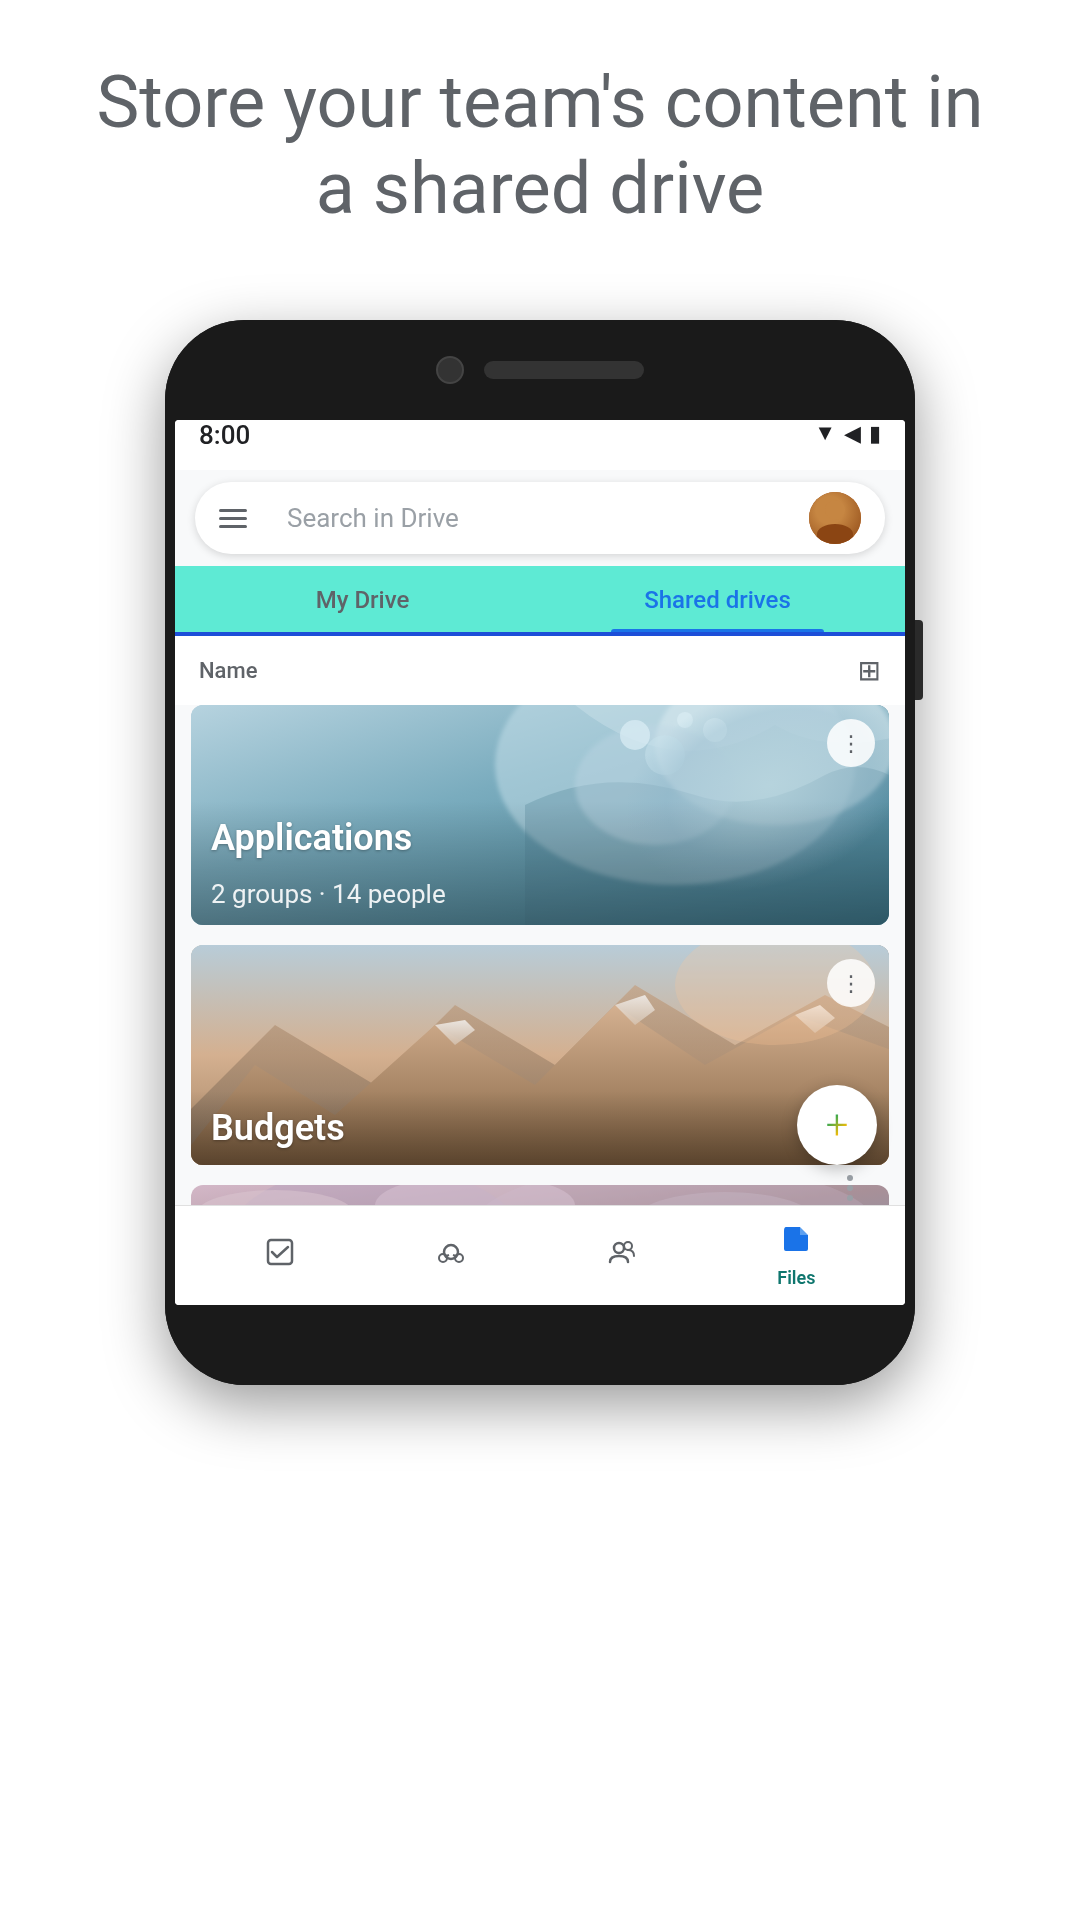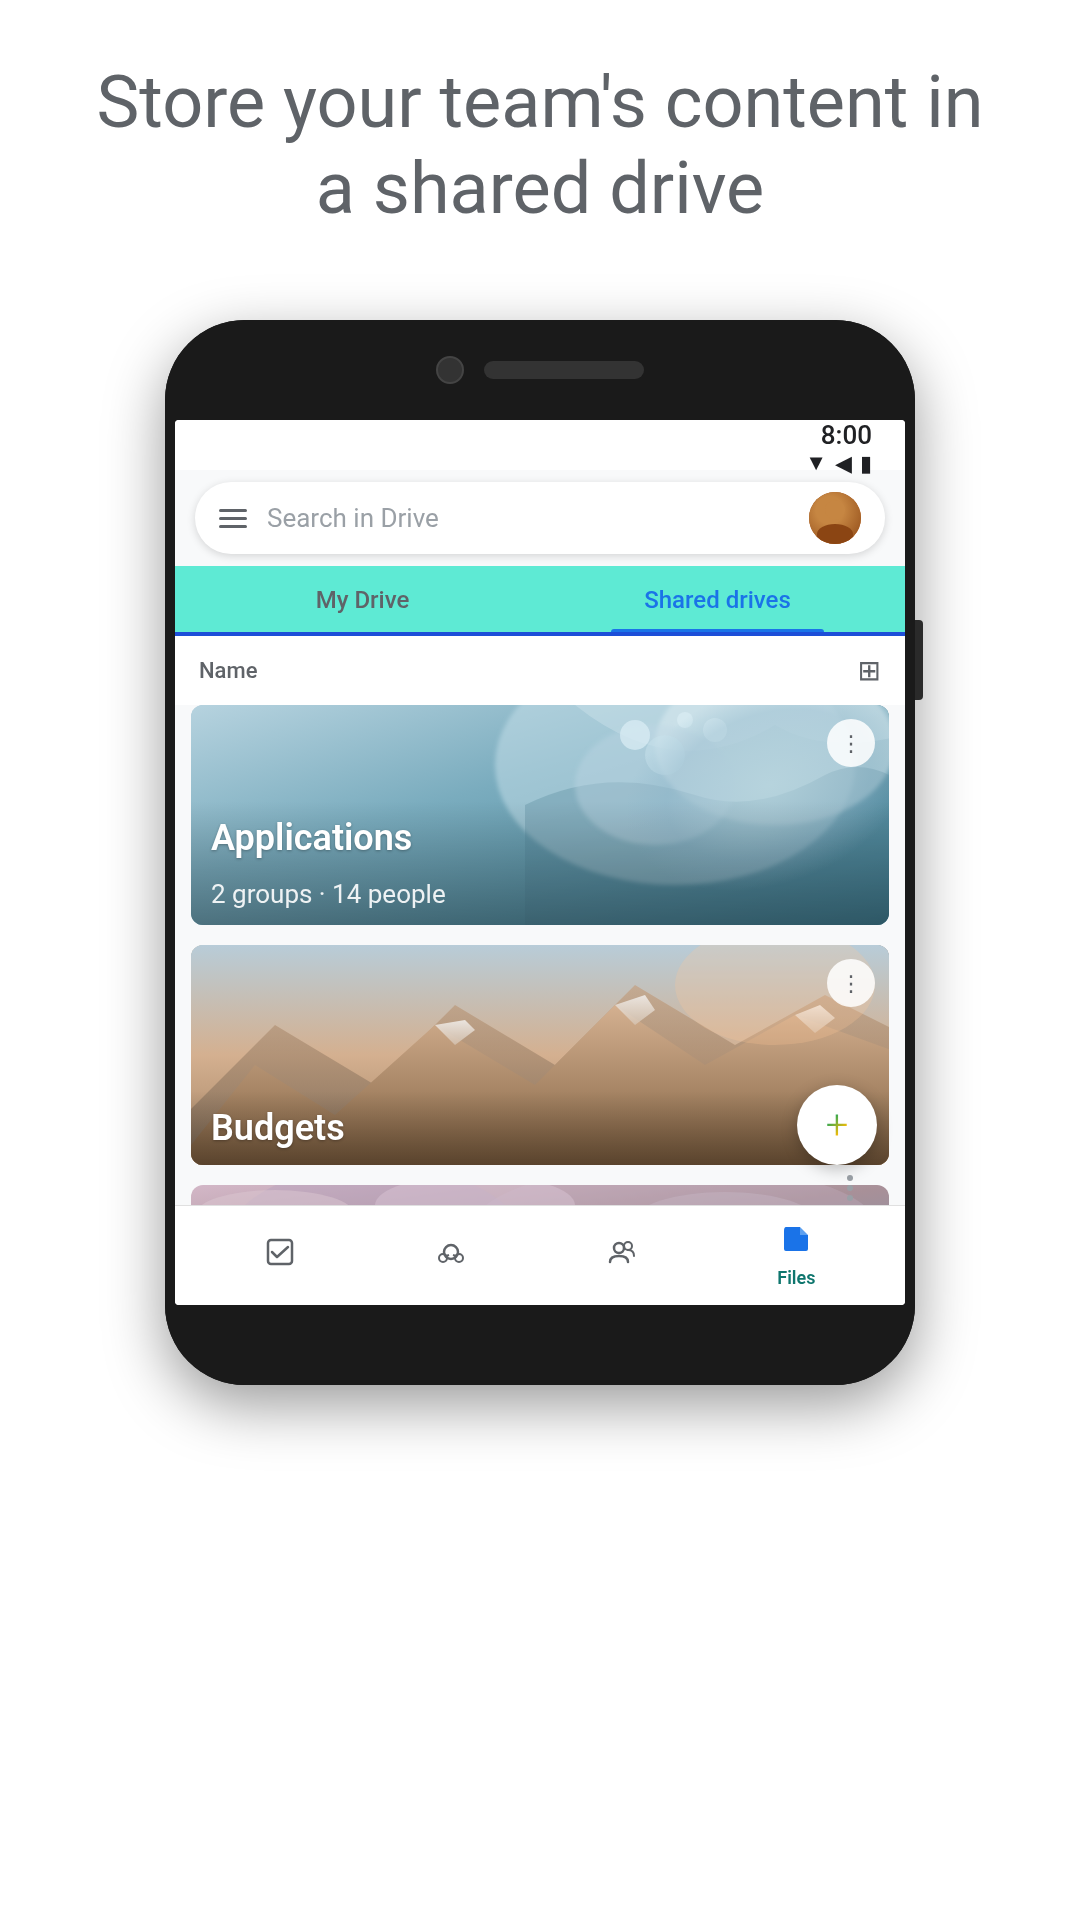--- a/index.html
+++ b/index.html
@@ -71,24 +71,23 @@
       margin: 0 10px;
       overflow: hidden;
       border-radius: 4px;
     }
 
     
     .status-bar {
       background: #ffffff;
       height: 50px;
       display: flex;
-      align-items: flex-end;
+      align-items: flex-start;
       justify-content: space-between;
-      padding: 0 33px;
-      flex-direction: column;
+      padding: 0 24px;
     }
     .status-time {
       font-size: 26px;
       font-weight: 500;
       color: #202124;
     }
     .status-icons {
       display: flex;
       align-items: center;
       gap: 8px;
@@ -119,20 +118,21 @@
     .hamburger-line {
       width: 28px;
       height: 3px;
       background: #5f6368;
       border-radius: 2px;
     }
     .search-text {
       flex: 1;
       font-size: 26px;
       color: #9aa0a6;
+      margin-left: 20px;
     }
     .avatar {
       width: 52px;
       height: 52px;
       border-radius: 50%;
       background: linear-gradient(135deg, #8B4513, #D2691E);
       overflow: hidden;
       display: flex;
       align-items: center;
       justify-content: center;

